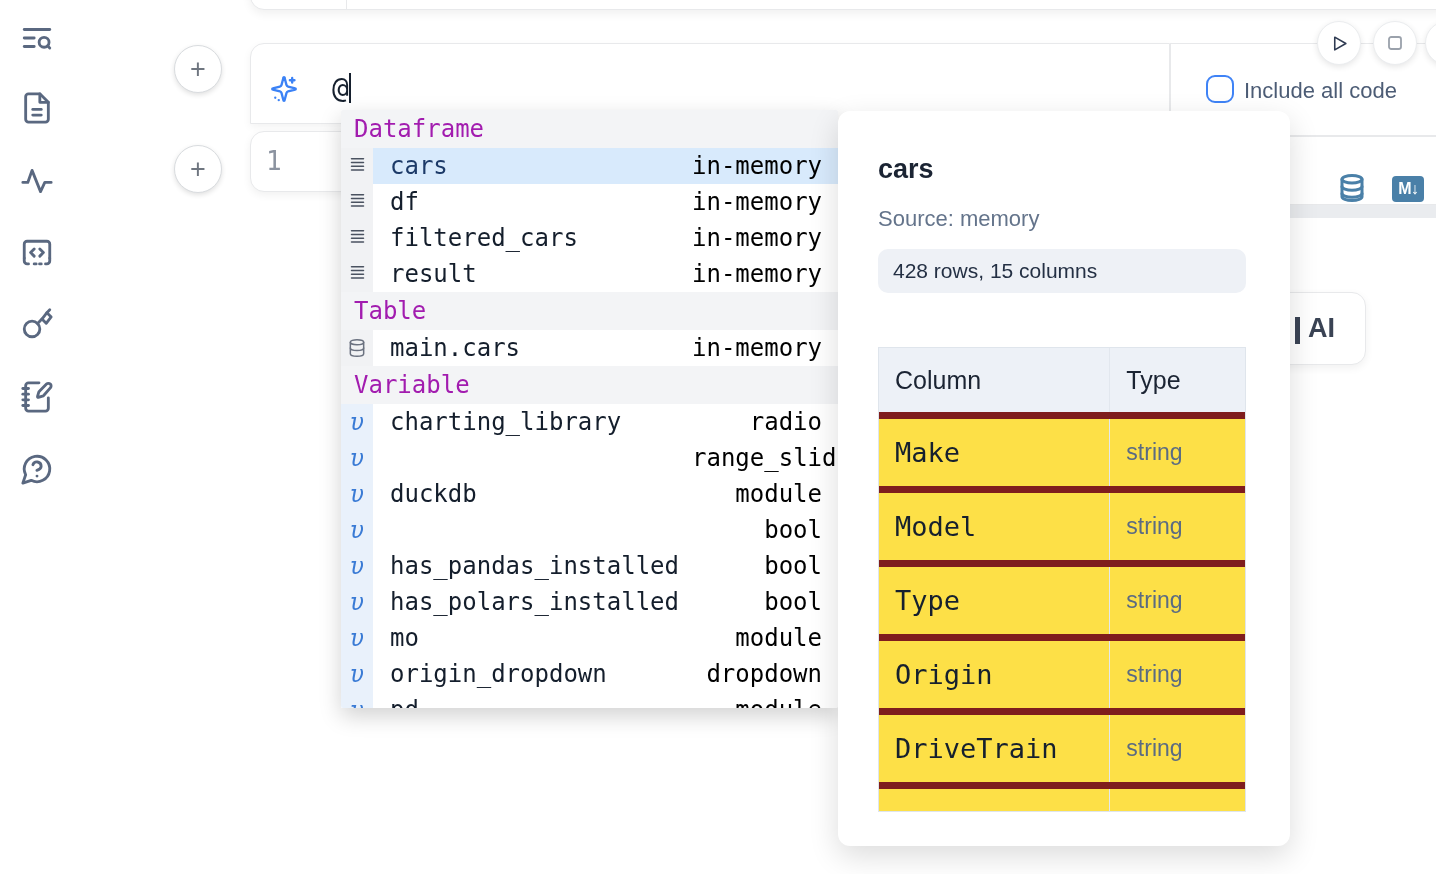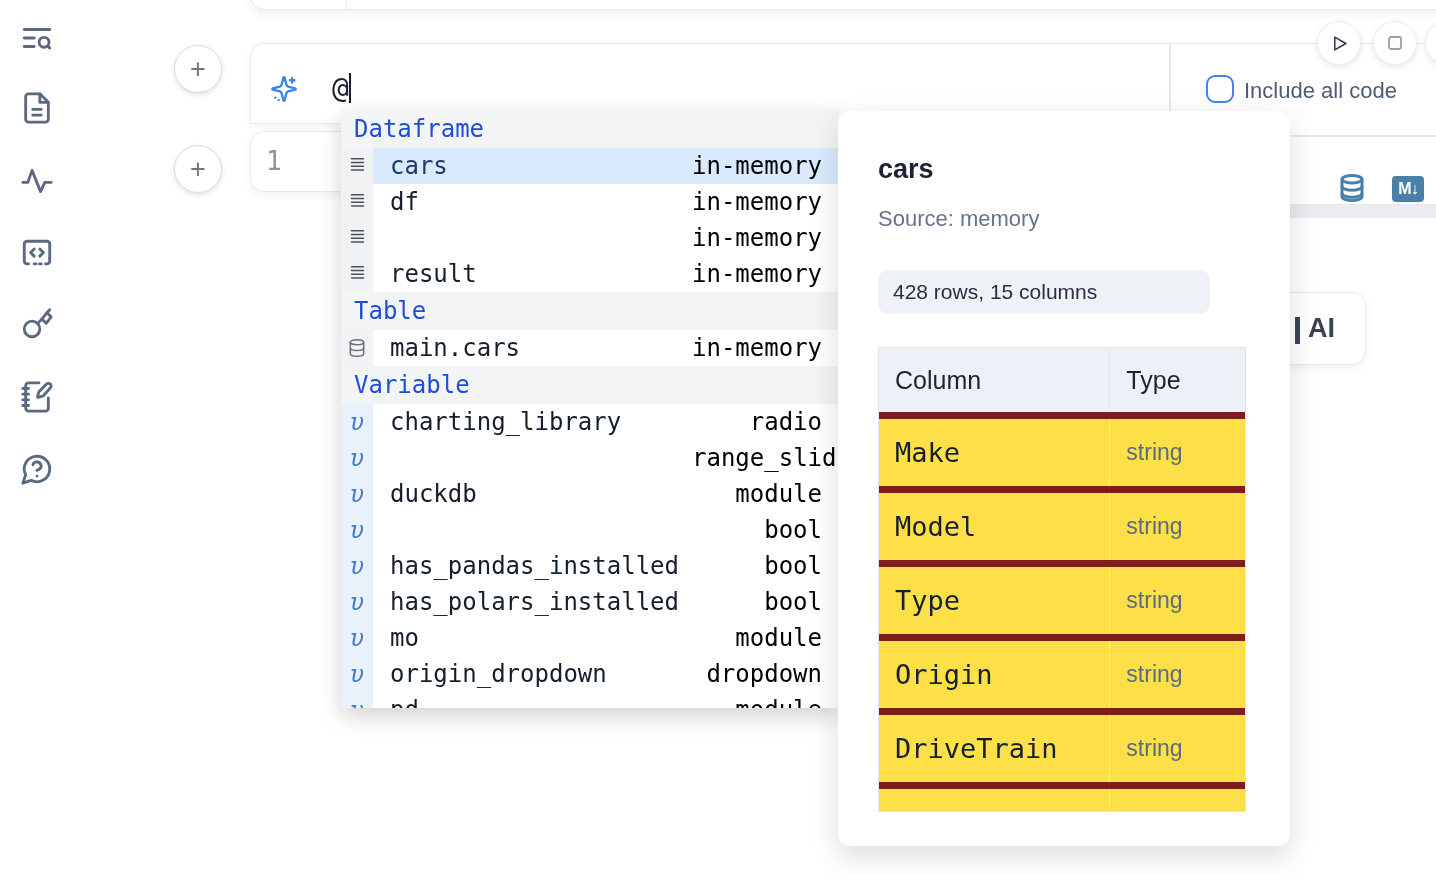--- a/index.html
+++ b/index.html
@@ -62,21 +62,21 @@
   
   .ai-btn { left:1150px; top:292px; width:216px; height:73px; background:#fff;
             border:1px solid #e8e9eb; border-radius:14px; box-shadow:0 3px 8px rgba(0,0,0,.06);
             z-index:8; display:flex; align-items:center; }
   .ai-frag-bar { position:absolute; left:144px; top:24px; width:5px; height:27px; background:#3a4354; }
   .ai-label { position:absolute; left:157px; top:20px; font-size:27px; font-weight:bold; color:#3a4354; }
 
   
   .dropdown { left:341px; top:110px; width:497px; height:598px; background:#fff;
               box-shadow:0 8px 22px rgba(0,0,0,.18); z-index:20; overflow:hidden; border-radius:2px; }
-  .dd-header { height:38px; background:#f3f4f6; color:#1d4ed8; font-size:24px;
+  .dd-header { height:38px; background:#f3f4f6; color:#a21caf; font-size:24px;
                line-height:38px; padding-left:13px; }
   .dd-item { height:36px; display:flex; align-items:stretch; background:#fff; cursor:pointer; }
   .dd-gutter { width:32px; flex:0 0 32px; display:flex; align-items:center; justify-content:center; }
   .dd-gutter.g-data { background:#f1f2f4; }
   .dd-gutter.g-var  { background:#e9f1fb; }
   .dd-body { flex:1; display:flex; align-items:center; }
   .dd-item.selected .dd-body { background:#d8eafc; }
   .dd-name { font-size:24px; color:#141e2c; padding-left:17px; white-space:nowrap; }
   .dd-item.selected .dd-name { color:#1c3a68; }
   .dd-type { margin-left:auto; width:130px; margin-right:16px; text-align:right;
@@ -84,21 +84,21 @@
   .var-glyph { color:#3a7bd5; font-size:23px; font-style:italic; }
   .df-glyph svg { width:21px; height:18px; stroke:#4a5260; stroke-width:2; stroke-linecap:round; }
   .db-small { width:20px; height:22px; color:#6b7280; }
   .db-small svg { stroke-width:1.8; }
 
   
   .card { left:838px; top:111px; width:452px; height:735px; background:#fff; border-radius:12px;
           box-shadow:0 10px 30px rgba(0,0,0,.14); z-index:30; }
   .card-title { position:absolute; left:40px; top:43px; font-size:27px; font-weight:bold; color:#1b2433; }
   .card-source { position:absolute; left:40px; top:95px; font-size:22px; color:#64748b; }
-  .shape-pill { position:absolute; left:40px; top:159px; width:332px; height:44px; background:#eef1f6;
+  .shape-pill { position:absolute; left:40px; top:138px; width:368px; height:44px; background:#eef1f6;
                 border-radius:10px; font-size:21px; color:#243044; line-height:44px; padding-left:15px; }
   .schema { position:absolute; left:40px; top:236px; width:368px; height:465px; overflow:hidden;
             border:1px solid #dfe5ec; }
   .sch-row { display:flex; border-bottom:7px solid #7f1d1d; }
   .sch-row:last-child { border-bottom:none; }
   .sch-head { height:71px; background:#edf1f7; }
   .sch-body { height:74px; background:#fde047; }
   .sch-c1 { width:232px; border-right:1px solid #e2e7ee; display:flex; align-items:center; padding-left:16px; }
   .sch-c2 { width:135px; display:flex; align-items:center; padding-left:16px; }
   .sch-head .sch-c1, .sch-head .sch-c2 { font-size:25px; color:#1b2433; font-weight:500; }
@@ -225,20 +225,21 @@
         <span class="dd-type mono">in-memory</span>
       </div>
     </div>
     <div class="dd-item">
       <div class="dd-gutter g-data">
         <span class="df-glyph"><svg viewBox="0 0 24 24" fill="none">
             <path d="M4 5h16M4 10h16M4 15h16M4 20h16"></path>
           </svg></span>
       </div>
       <div class="dd-body">
+        <span class="dd-name mono">filtered_cars</span>
         <span class="dd-type mono">in-memory</span>
       </div>
     </div>
     <div class="dd-item">
       <div class="dd-gutter g-data">
         <span class="df-glyph"><svg viewBox="0 0 24 24" fill="none">
             <path d="M4 5h16M4 10h16M4 15h16M4 20h16"></path>
           </svg></span>
       </div>
       <div class="dd-body">

